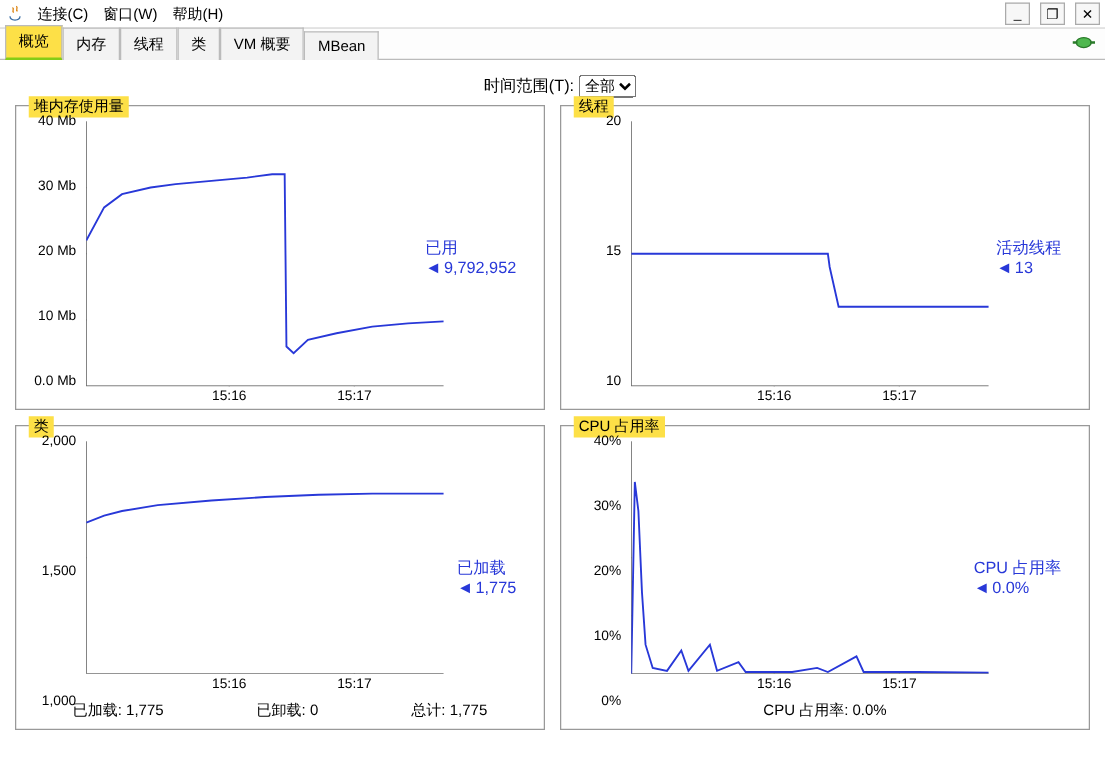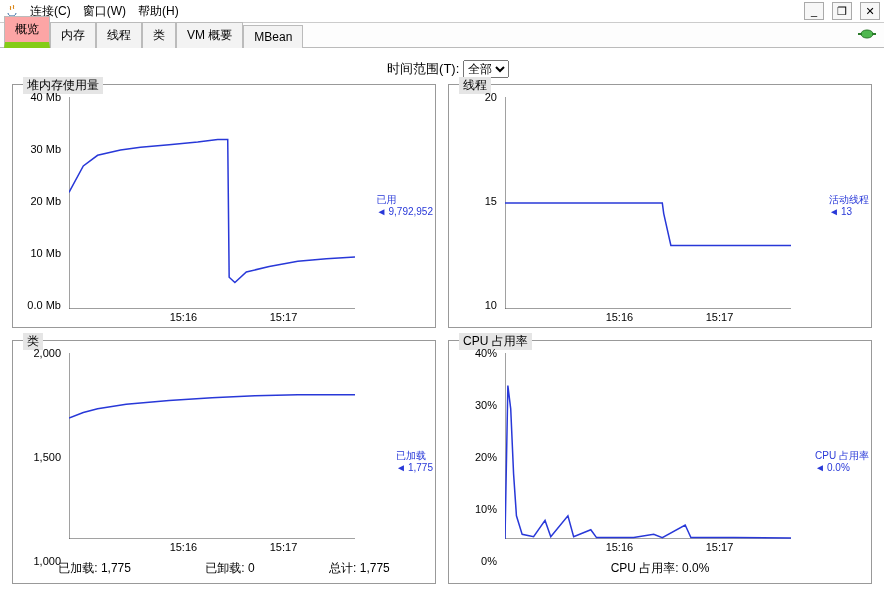--- a/index.html
+++ b/index.html
@@ -62,22 +62,22 @@
     padding: 4px 10px 4px 10px;
     border: 1px solid #bbb;
     border-bottom: none;
     margin-right: 0px;
     background: #f3f3f3;
     position: relative;
     top: 1px;
     font-size: 12px;
   }
   .tabbar .tab.active {
-    background: #fca5a5;
-    border-bottom: 6px solid #84cc16;
+    background: #fde047;
+    border-bottom: 2px solid #84cc16;
   }
   .tabbar .conn-icon {
     position: absolute;
     right: 8px;
     top: 4px;
     width: 18px;
     height: 14px;
   }
   .time-range {
     text-align: center;
@@ -100,43 +100,43 @@
     border: 1px solid #999;
     position: relative;
     display: flex;
     flex-direction: column;
     background: #fff;
   }
   .panel-title {
     position: absolute;
     top: -8px;
     left: 10px;
-    background: #e5e5e5;
+    background: #fde047;
     padding: 0 4px;
     font-size: 12px;
   }
   .chart-area {
     flex: 1;
     position: relative;
     margin: 12px 80px 2px 56px;
   }
   .chart-area svg {
     position: absolute;
     inset: 0;
     width: 100%;
     height: 100%;
   }
   .axis-line { stroke:#444; stroke-width:1; fill:none; }
   .series-line { stroke:#2838d8; stroke-width:1.5; fill:none; }
   .side-label {
     position: absolute;
-    right: 2px;
+    right: 22px;
     top: 50%;
     transform: translateY(-50%);
-    font-size: 10px;
+    font-size: 13px;
     color: #2838d8;
     text-align: left;
     line-height: 1.2;
   }
   .side-label .arrow { color:#2838d8; margin-right:2px; }
   .footer {
     height: 22px;
     display: flex;
     justify-content: space-around;
     align-items: center;

